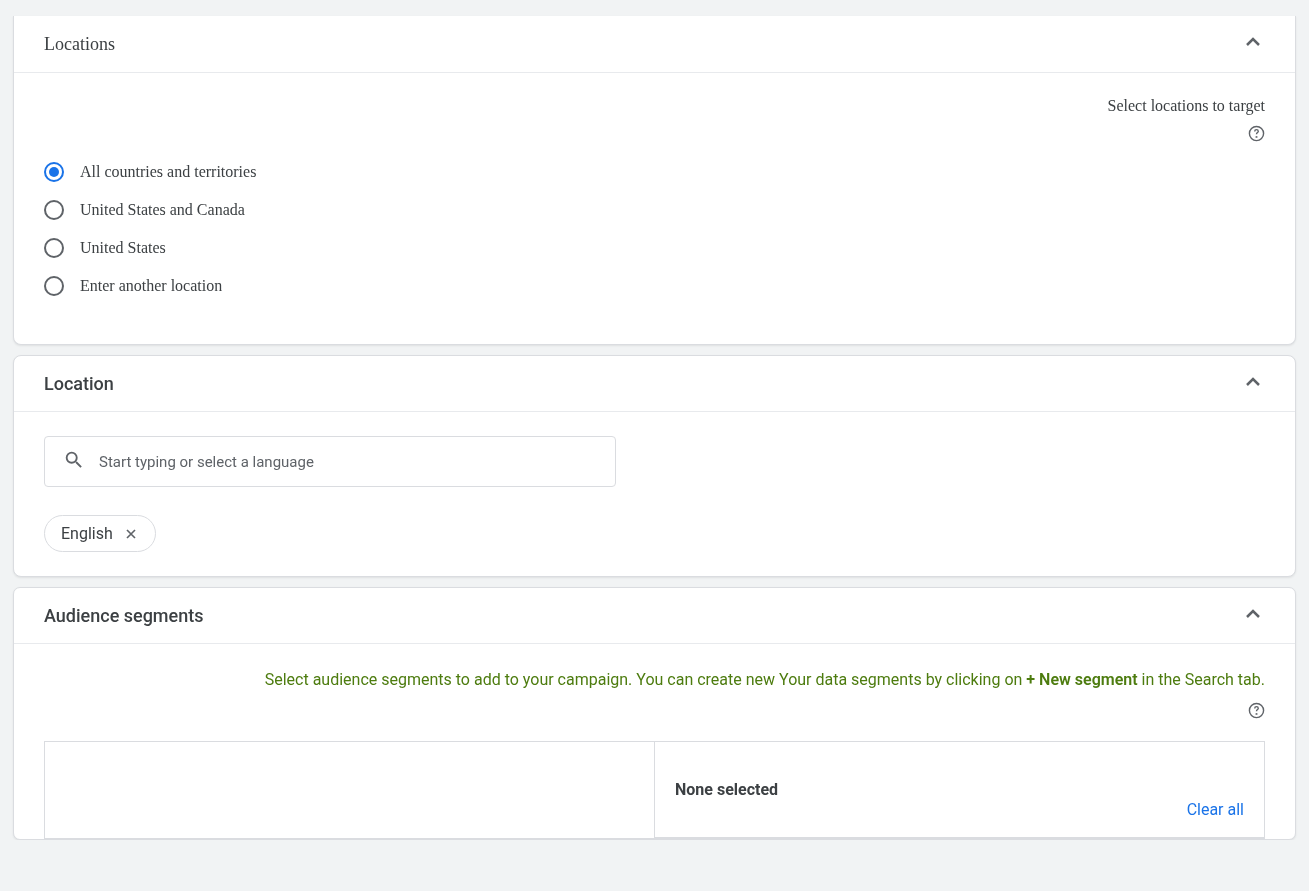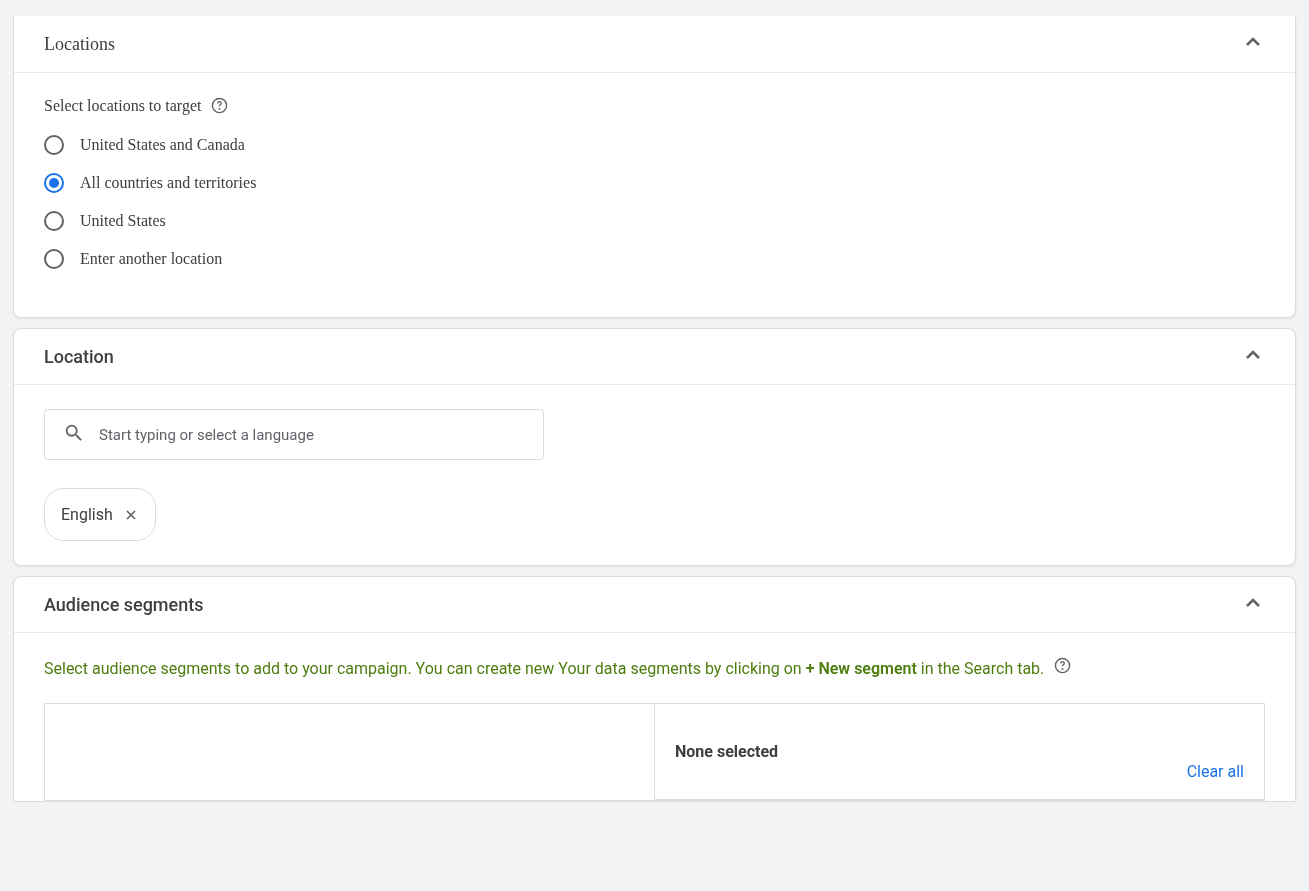--- a/index.html
+++ b/index.html
@@ -31,23 +31,24 @@
     .card-title {
       font-size: 18px;
       font-weight: 500;
       color: #3c4043;
     }
     .card-body {
       padding: 24px 30px;
     }
     .subtitle-row {
       display: flex;
-      align-items: flex-start;
+      align-items: flex-end;
       gap: 10px;
       margin-bottom: 20px;
+      flex-direction: column;
     }
     .subtitle {
       font-size: 16px;
       color: #3c4043;
     }
     .help-icon {
       color: #5f6368;
       display: inline-flex;
       align-items: center;
       cursor: pointer;
@@ -97,42 +98,42 @@
     }
     .chevron-up {
       color: #5f6368;
     }
     .search-box {
       display: flex;
       align-items: center;
       border: 1px solid #dadce0;
       border-radius: 4px;
       padding: 12px 18px;
-      width: 500px;
+      width: 572px;
       gap: 14px;
       margin-bottom: 28px;
     }
     .search-box input {
       border: none;
       outline: none;
       font-size: 15px;
       color: #5f6368;
       flex: 1;
       font-family: inherit;
     }
     .search-box input::placeholder {
       color: #5f6368;
     }
     .chip {
       display: inline-flex;
       align-items: center;
       gap: 10px;
       border: 1px solid #dadce0;
       border-radius: 20px;
-      padding: 16px 16px;
+      padding: 8px 16px;
       font-size: 16px;
       color: #3c4043;
     }
     .chip-close {
       cursor: pointer;
       color: #5f6368;
       display: flex;
       align-items: center;
     }
     .audience-row {
@@ -201,28 +202,28 @@
       <span class="help-icon">
         <svg width="17" height="17" viewBox="0 0 24 24" fill="none" stroke="currentColor" stroke-width="2">
             <circle cx="12" cy="12" r="10"></circle>
             <path d="M9.5 9a2.5 2.5 0 115 0c0 1.5-2.5 2-2.5 4"></path>
             <circle cx="12" cy="17" r="0.5" fill="currentColor"></circle>
           </svg>
       </span>
     </div>
     <div class="radio-group">
       <div class="radio-option">
-        <div class="radio-circle"></div>
-        <span class="radio-label">United States and Canada</span>
-      </div>
-      <div class="radio-option">
         <div class="radio-circle selected">
             <div class="radio-dot"></div>
           </div>
         <span class="radio-label">All countries and territories</span>
+      </div>
+      <div class="radio-option">
+        <div class="radio-circle"></div>
+        <span class="radio-label">United States and Canada</span>
       </div>
       <div class="radio-option">
         <div class="radio-circle"></div>
         <span class="radio-label">United States</span>
       </div>
       <div class="radio-option">
         <div class="radio-circle"></div>
         <span class="radio-label">Enter another location</span>
       </div>
     </div>
@@ -251,21 +252,21 @@
       <span>English</span>
       <span class="chip-close">
         <svg width="16" height="16" viewBox="0 0 24 24" fill="none" stroke="currentColor" stroke-width="2.5">
             <path d="M18 6L6 18M6 6l12 12"></path>
           </svg>
       </span>
     </div>
   </div>
 </div>
 
-<div class="card" style="margin-bottom:0; border-bottom-left-radius:0; border-bottom-right-radius:0;">
+<div class="card" style="margin-bottom:0; border-bottom-left-radius:0; border-bottom-right-radius:0;border-radius:7px;">
   <div class="card-header">
     <div class="card-title">Audience segments</div>
     <span class="chevron-up">
       <svg width="24" height="24" viewBox="0 0 24 24" fill="none" stroke="currentColor" stroke-width="2.5">
           <path d="M6 15l6-6 6 6"></path>
         </svg>
     </span>
   </div>
   <div class="card-body" style="padding-bottom: 0;">
     <div class="subtitle-row" style="margin-bottom: 22px;">

